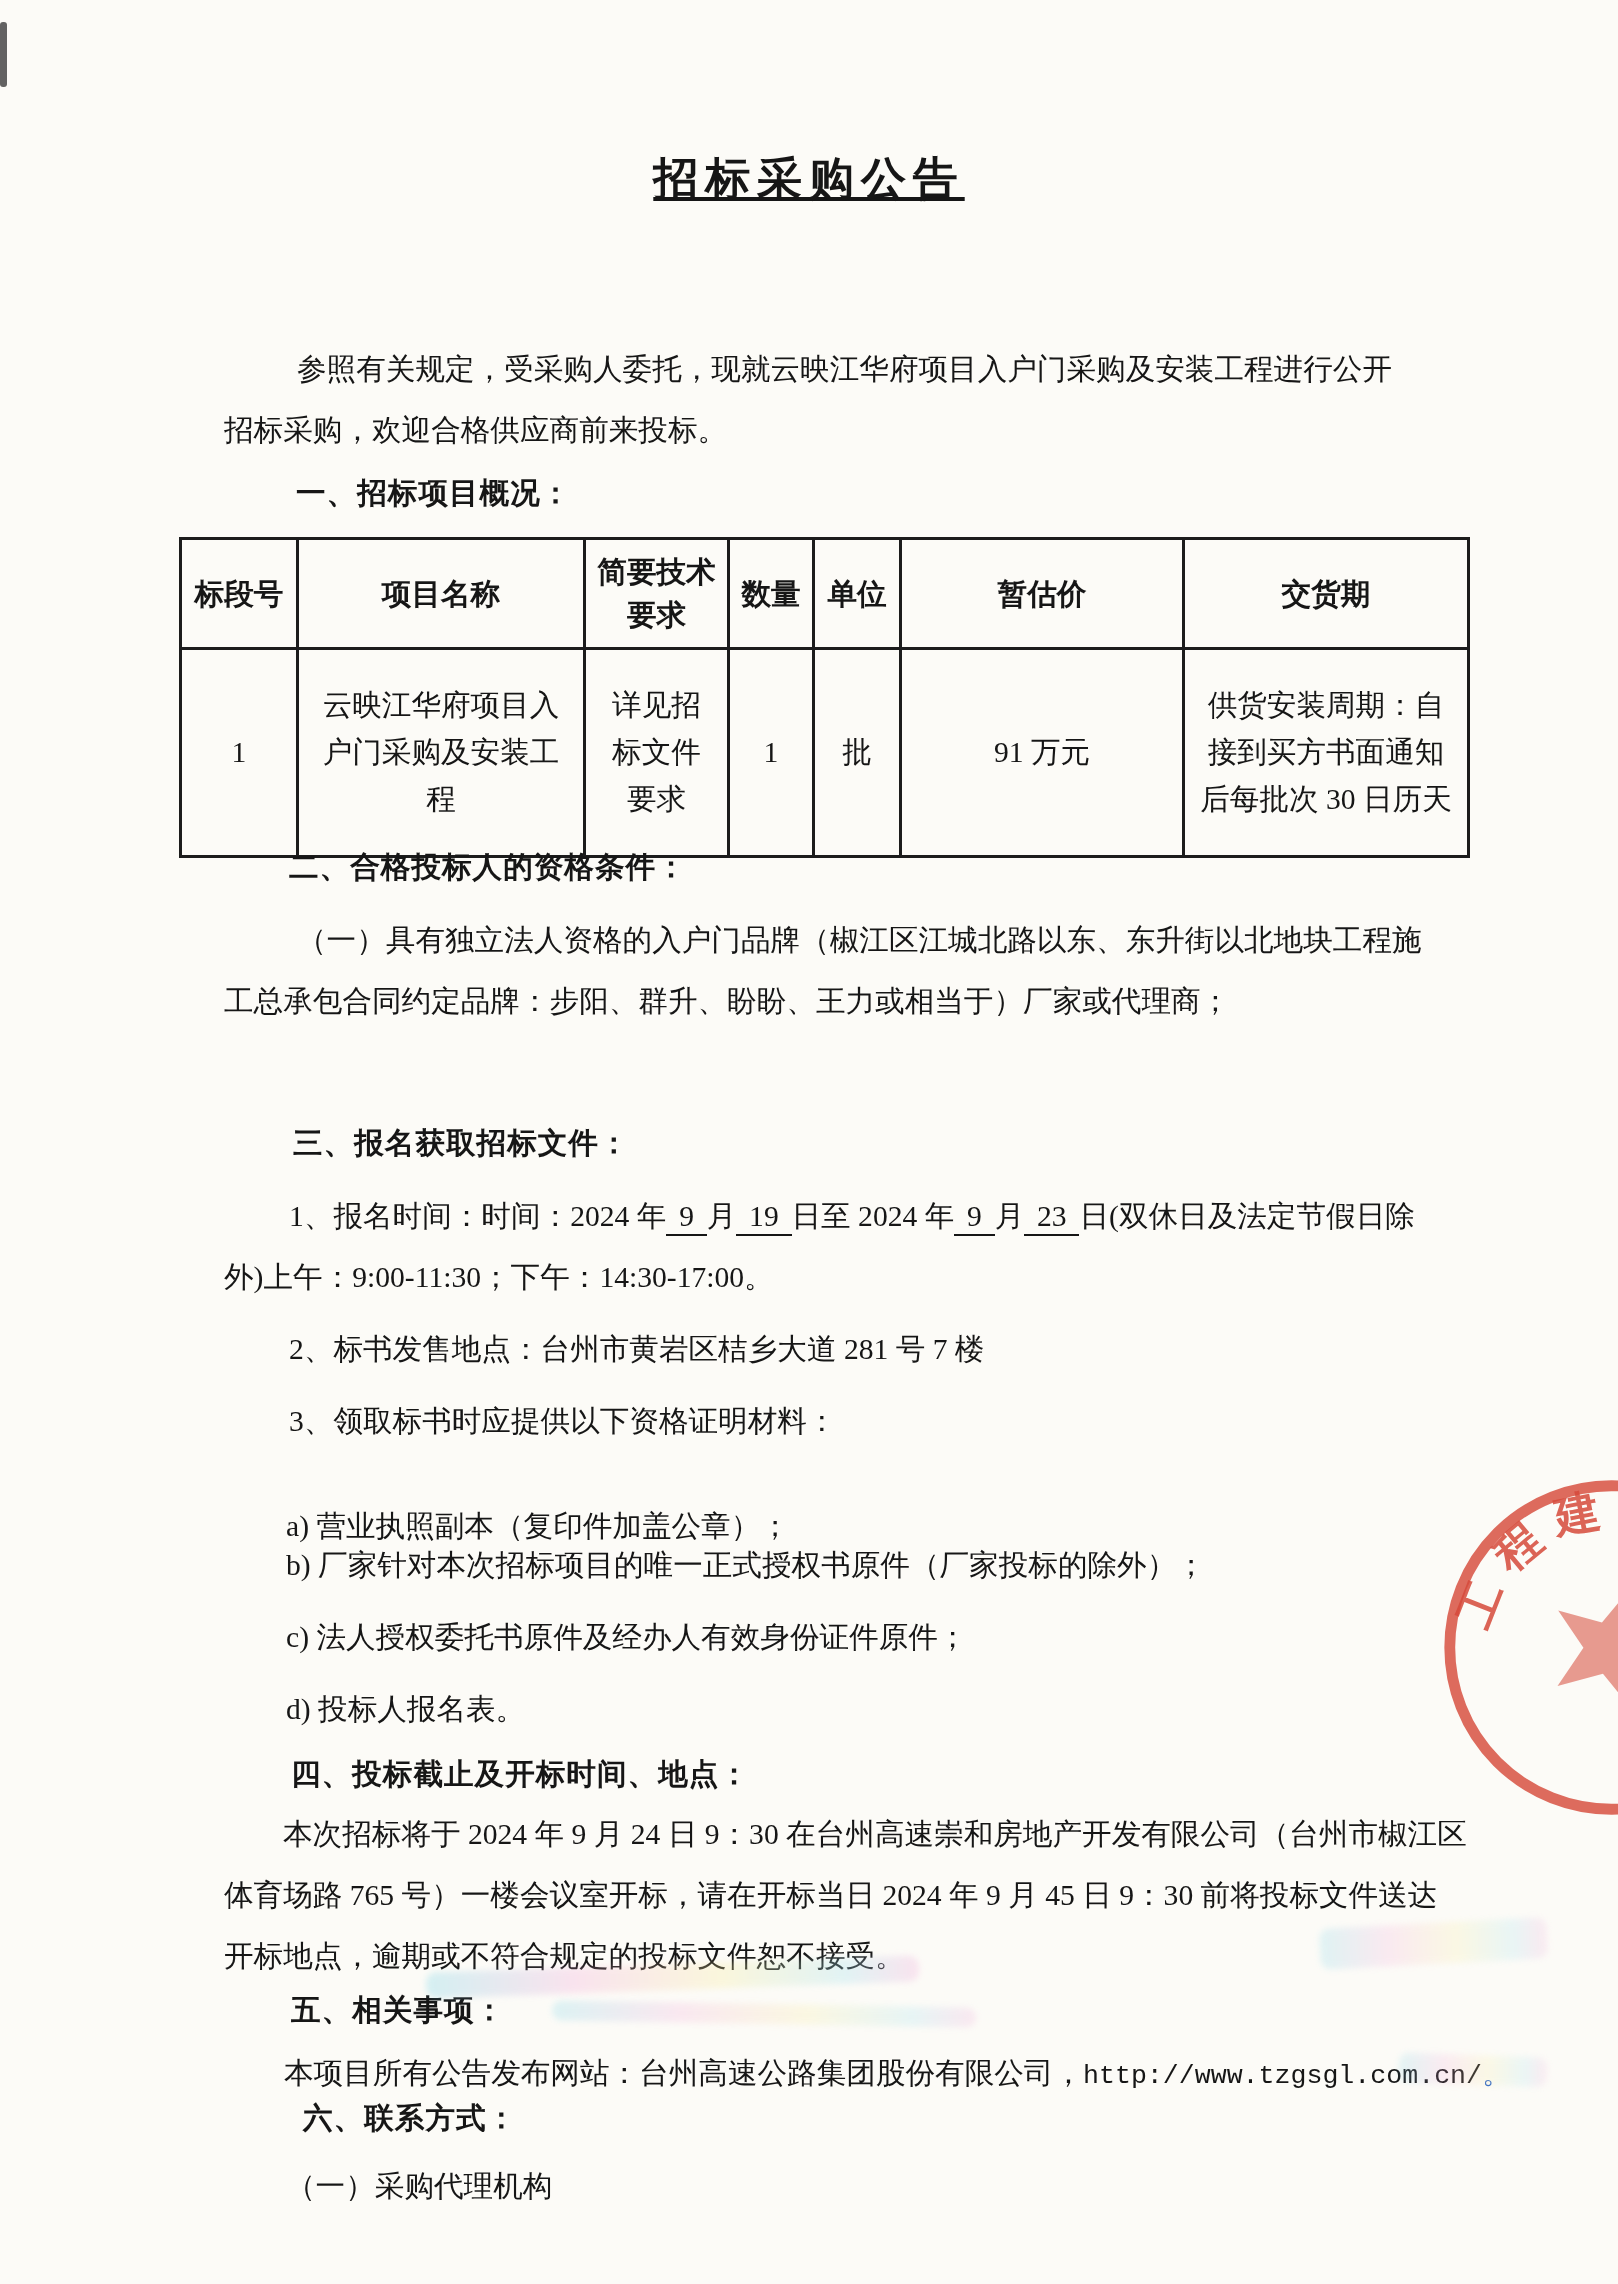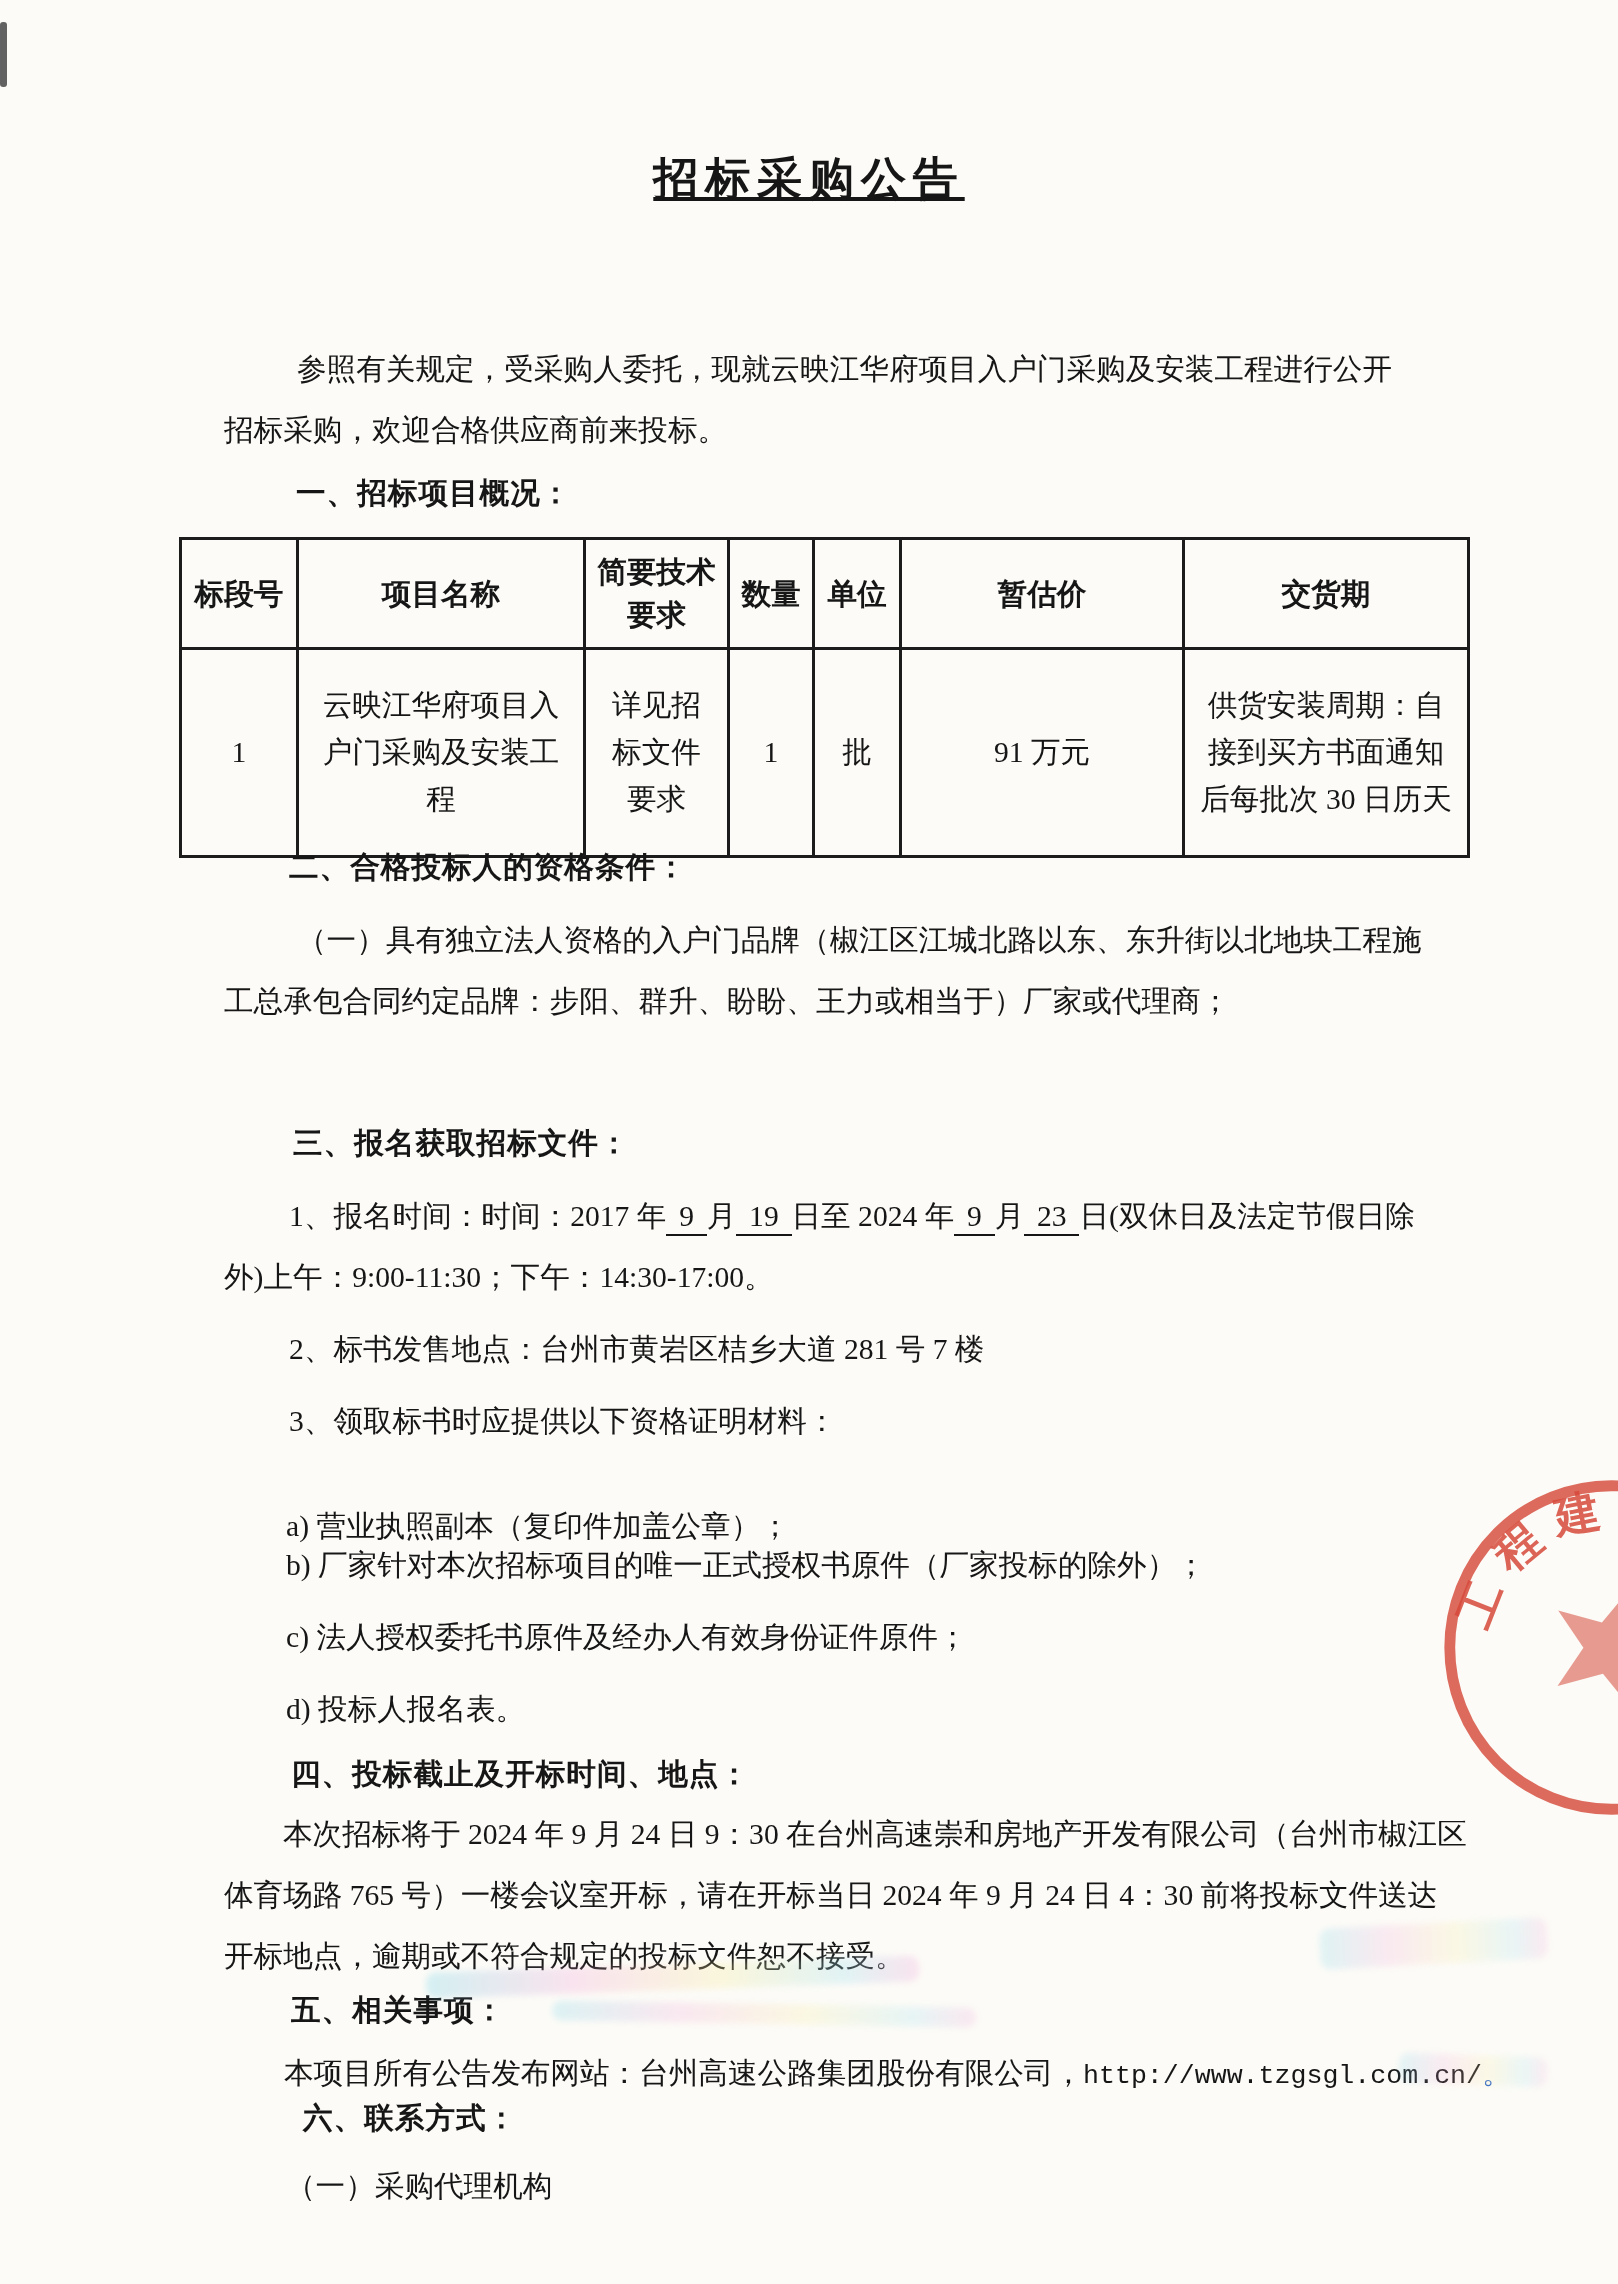--- a/index.html
+++ b/index.html
@@ -137,36 +137,36 @@
   <div class="abs heading" style="left:289px;top:836px;">二、合格投标人的资格条件：</div>
   <div class="abs para" style="left:224px;top:910px;width:1271px;">
     <div class="one-line indent">（一）具有独立法人资格的入户门品牌（椒江区江城北路以东、东升街以北地块工程施</div>
     <div class="one-line">工总承包合同约定品牌：步阳、群升、盼盼、王力或相当于）厂家或代理商；</div>
   </div>
 
   <div class="abs heading" style="left:293px;top:1112px;">三、报名获取招标文件：</div>
 
   <div class="abs para" style="left:224px;top:1186px;width:1281px;">
     <div class="one-line" style="padding-left:65px;">
-      <span>1、报名时间：时间：2017 年</span><span class="blank">9</span><span>月</span><span class="blank">19</span><span>日至 2024 年</span><span class="blank">9</span><span>月</span><span class="blank">23</span><span>日(双休日及法定节假日除</span>
+      <span>1、报名时间：时间：2024 年</span><span class="blank">9</span><span>月</span><span class="blank">19</span><span>日至 2024 年</span><span class="blank">9</span><span>月</span><span class="blank">23</span><span>日(双休日及法定节假日除</span>
     </div>
     <div class="one-line">外)上午：9:00-11:30；下午：14:30-17:00。</div>
   </div>
 
   <div class="abs one-line" style="left:289px;top:1319px;">2、标书发售地点：台州市黄岩区桔乡大道 281 号 7 楼</div>
   <div class="abs one-line" style="left:289px;top:1391px;">3、领取标书时应提供以下资格证明材料：</div>
   <div class="abs one-line" style="left:286px;top:1496px;">a) 营业执照副本（复印件加盖公章）；</div>
   <div class="abs one-line" style="left:286px;top:1535px;">b) 厂家针对本次招标项目的唯一正式授权书原件（厂家投标的除外）；</div>
   <div class="abs one-line" style="left:286px;top:1607px;">c) 法人授权委托书原件及经办人有效身份证件原件；</div>
   <div class="abs one-line" style="left:286px;top:1679px;">d) 投标人报名表。</div>
 
   <div class="abs heading" style="left:291px;top:1743px;">四、投标截止及开标时间、地点：</div>
   <div class="abs para" style="left:224px;top:1804px;width:1281px;">
     <div class="one-line" style="padding-left:59px;">本次招标将于 2024 年 9 月 24 日 9：30 在台州高速崇和房地产开发有限公司（台州市椒江区</div>
-    <div class="one-line">体育场路 765 号）一楼会议室开标，请在开标当日 2024 年 9 月 24 日 4：30 前将投标文件送达</div>
+    <div class="one-line">体育场路 765 号）一楼会议室开标，请在开标当日 2024 年 9 月 45 日 9：30 前将投标文件送达</div>
     <div class="one-line">开标地点，逾期或不符合规定的投标文件恕不接受。</div>
   </div>
 
   <div class="abs heading" style="left:291px;top:1979px;">五、相关事项：</div>
   <div class="abs one-line" style="left:284px;top:2043px;">
     <span>本项目所有公告发布网站：台州高速公路集团股份有限公司，</span><span class="url">http://www.tzgsgl.com.cn/</span><span class="blue">。</span>
   </div>
 
   <div class="abs heading" style="left:303px;top:2087px;text-align:right;">六、联系方式：</div>
   <div class="abs one-line" style="left:286px;top:2156px;">（一）采购代理机构</div>

